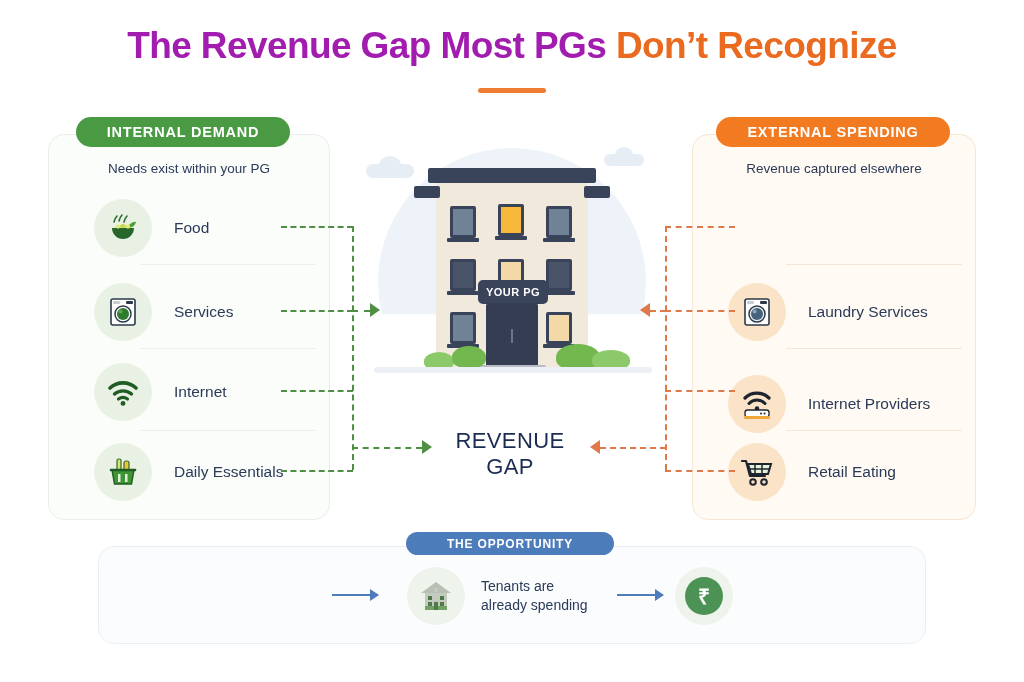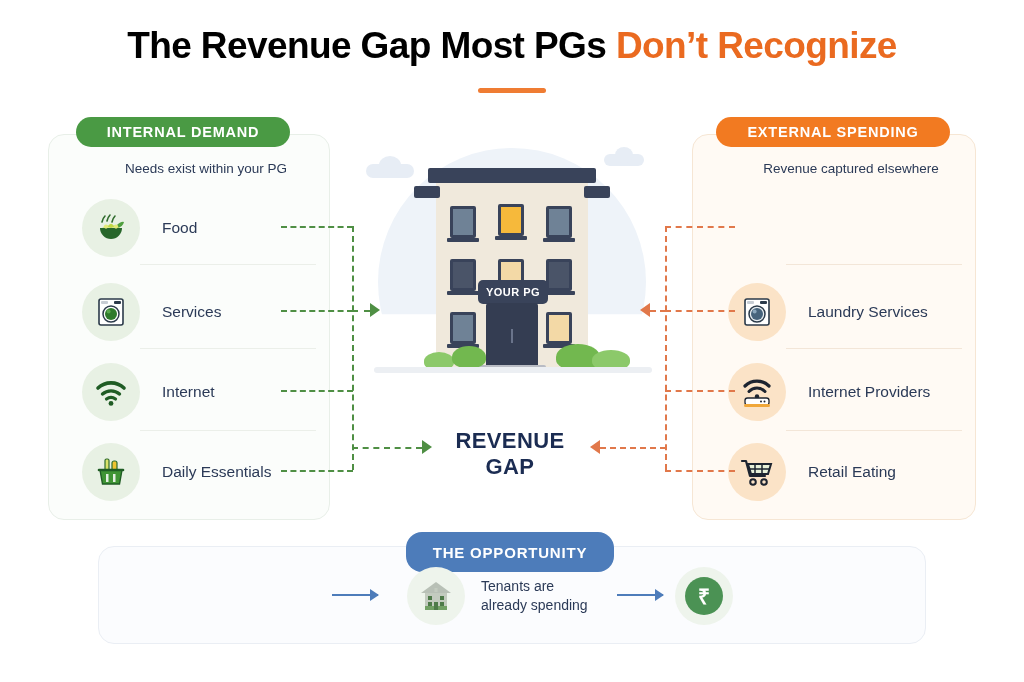--- a/index.html
+++ b/index.html
@@ -12,21 +12,21 @@
     color:#1e2a4a;
   }
   #stage{position:relative;width:1024px;height:682px;}
 
   
   .title{
     position:absolute;left:0;top:26px;width:1024px;text-align:center;
     font-size:37px;font-weight:bold;letter-spacing:-0.6px;line-height:1.1;
     white-space:nowrap;
   }
-  .title .navy{color:#000000;}
+  .title .navy{color:#a21caf;}
   .title .orange{color:#ea6a20;}
   .title-underline{
     position:absolute;left:478px;top:88px;width:68px;height:5px;
     background:#ef7c33;border-radius:3px;
   }
 
   
   .panel{
     position:absolute;border-radius:16px;box-sizing:border-box;
   }
@@ -39,33 +39,32 @@
     background:#fffaf4;border:1px solid #f6e6d4;
   }
   .pill{
     position:absolute;border-radius:16px;color:#ffffff;
     font-size:14.5px;font-weight:bold;letter-spacing:0.8px;
     display:flex;align-items:center;justify-content:center;
     height:30px;
   }
   .pill-green{left:76px;top:117px;width:214px;background:#4a9a44;}
   .pill-orange{left:716px;top:117px;width:234px;background:#f27a21;}
-  .pill-blue{left:406px;top:532px;width:208px;background:#4d7cba;height:40px;font-size:15px;}
+  .pill-blue{left:406px;top:532px;width:208px;background:#4d7cba;height:23px;font-size:12px;}
 
   .panel-sub{
     position:absolute;text-align:center;font-size:13.5px;color:#2b3a57;
     width:282px;
-    padding-left:17px;
   }
   .sub-left{left:48px;top:161px;}
   .sub-right{left:692px;top:161px;width:284px;}
 
   
   .row{position:absolute;display:flex;align-items:center;}
-  .row-left{left:82px;width:244px;height:62px;text-align:center;}
+  .row-left{left:94px;width:244px;height:62px;text-align:center;}
   .row-right{left:728px;width:244px;height:62px;}
   .icon-circle{
     width:58px;height:58px;border-radius:50%;
     display:flex;align-items:center;justify-content:center;flex:0 0 58px;
   }
   .ic-green{background:#e8f1e4;}
   .ic-orange{background:#fbe3c7;}
   .row-label{
     margin-left:22px;font-size:15.5px;color:#2b3a57;white-space:nowrap;
   }
@@ -117,21 +116,21 @@
   .tree-top{position:absolute;left:88px;top:110px;width:62px;height:70px;background:#a8d08a;border-radius:50% 50% 46% 46%;}
   .tree-top2{position:absolute;left:80px;top:128px;width:40px;height:44px;background:#9ccb7c;border-radius:50%;}
   .bush{position:absolute;background:#72b84f;border-radius:50% 50% 40% 40%;}
   .b1{left:96px;top:206px;width:34px;height:22px;}
   .b2{left:68px;top:212px;width:30px;height:18px;background:#8cc96a;}
   .b3{left:200px;top:204px;width:44px;height:26px;}
   .b4{left:236px;top:210px;width:38px;height:20px;background:#8cc96a;}
 
   .revenue-gap{
     position:absolute;left:430px;top:428px;width:160px;text-align:center;
-    font-size:22px;font-weight:bold;color:#1b2c52;line-height:1.16;letter-spacing:0.4px;
+    font-size:22px;font-weight:normal;color:#1b2c52;line-height:1.16;letter-spacing:0.4px;
   }
   .h-dash-g{position:absolute;height:0;border-top:2px dashed #4f8f44;}
   .v-dash-g{position:absolute;width:0;border-left:2px dashed #4f8f44;}
   .h-dash-o{position:absolute;height:0;border-top:2px dashed #e1784a;}
   .v-dash-o{position:absolute;width:0;border-left:2px dashed #e1784a;}
 
   .arrow{position:absolute;width:0;height:0;}
   .arrow-right{border-top:7px solid transparent;border-bottom:7px solid transparent;border-left:10px solid #4f8f44;}
   .arrow-left{border-top:7px solid transparent;border-bottom:7px solid transparent;border-right:10px solid #e1784a;}
 
@@ -240,21 +239,21 @@
         <rect x="20" y="6" width="7" height="3" rx="1" fill="#2b3a4a"></rect>
         <circle cx="17" cy="19" r="8" fill="#e8eef2" stroke="#2b3a4a" stroke-width="1.5"></circle>
         <circle cx="17" cy="19" r="6" fill="#46637c"></circle>
         <circle cx="14.6" cy="16.6" r="2" fill="#8ba7bd"></circle>
       </svg>
     </div>
     <div class="row-label">Laundry Services</div>
   </div>
   <div class="row-divider div-right" style="top:348px"></div>
 
-  <div class="row row-right" style="top:361px">
+  <div class="row row-right" style="top:373px">
     <div class="icon-circle ic-orange">
       <svg width="36" height="34" viewBox="0 0 36 34">
         <path d="M6 11 a17 17 0 0 1 24 0" stroke="#1d2430" stroke-width="3.2" fill="none" stroke-linecap="round"></path>
         <path d="M10 16.5 a11 11 0 0 1 16 0" stroke="#1d2430" stroke-width="3" fill="none" stroke-linecap="round"></path>
         <circle cx="18" cy="21.5" r="2.2" fill="#1d2430"></circle>
         <rect x="6" y="23" width="24" height="7" rx="2.5" fill="#ffffff" stroke="#1d2430" stroke-width="1.3"></rect>
         <rect x="5" y="29" width="26" height="3" rx="1.5" fill="#f0a73a"></rect>
         <circle cx="22" cy="26.5" r="1" fill="#1d2430"></circle>
         <circle cx="25.5" cy="26.5" r="1" fill="#1d2430"></circle>
       </svg>

